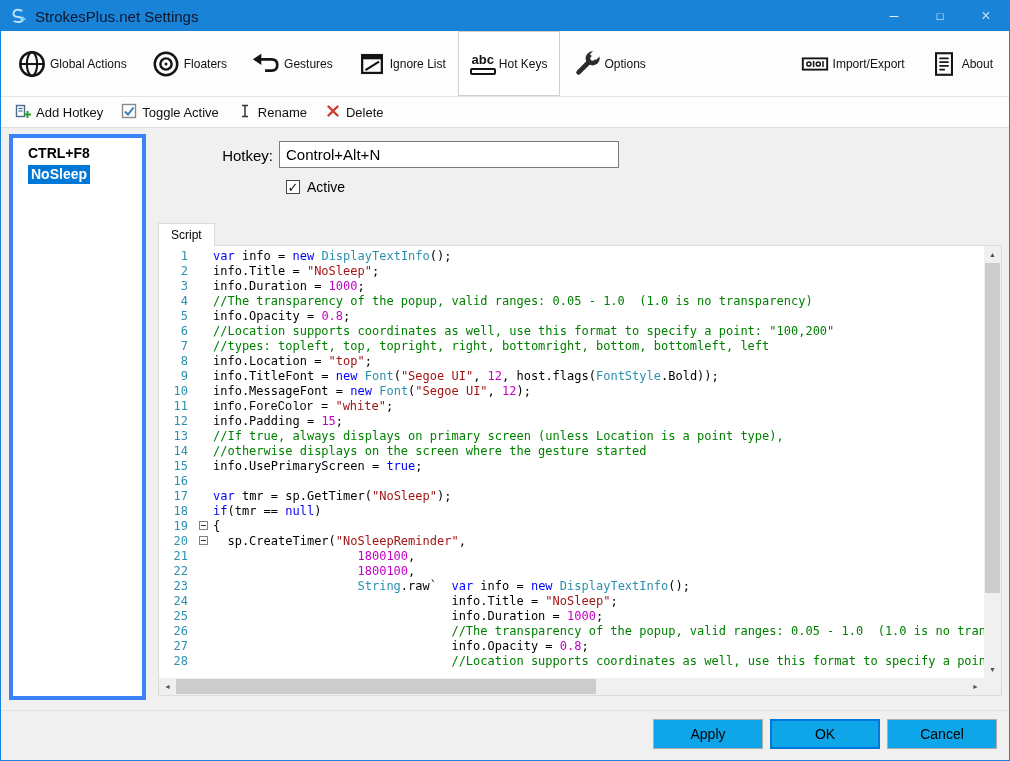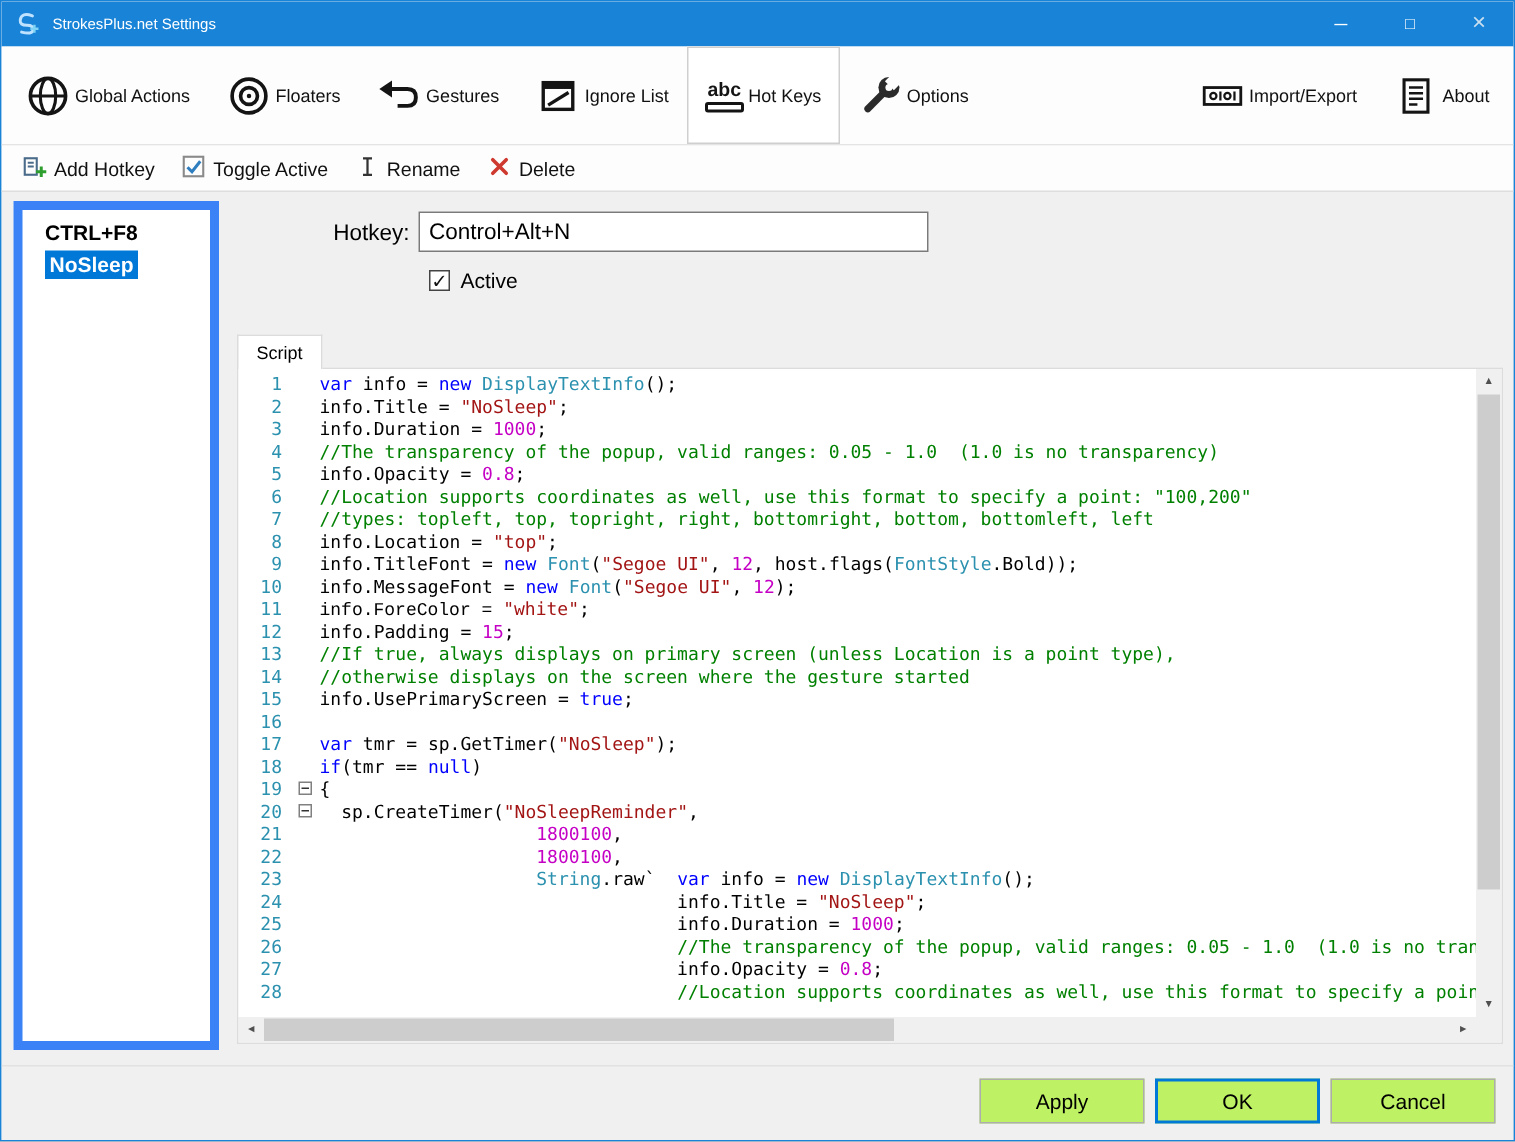--- a/index.html
+++ b/index.html
@@ -2,21 +2,21 @@
 <html><head>
 <meta charset="utf-8">
 <style>
   *{margin:0;padding:0;box-sizing:border-box;}
   body{font-family:"Liberation Sans",sans-serif;background:#888;}
   .window{width:1010px;height:761px;background:#f0f0f0;position:relative;overflow:hidden;border:1px solid #1883d7;}
 
   
   .titlebar{height:30px;background:#1883d7;display:flex;align-items:center;padding-left:8px;}
   .app-logo{display:flex;align-items:center;}
-  .title{color:#ffffff;font-size:10px;margin-left:8px;}
+  .title{color:#0f172a;font-size:15px;margin-left:8px;}
   .win-controls{margin-left:auto;display:flex;height:100%;}
   .win-btn{width:46px;height:100%;display:flex;align-items:center;justify-content:center;color:#fff;font-size:12px;cursor:default;}
   .win-btn.max span{font-size:11px;}
   .win-btn.close span{color:#c9dff0;font-size:16px;}
 
   
   .toolbar{height:66px;background:#fdfdfd;display:flex;align-items:stretch;padding:0 4px;border-bottom:1px solid #e4e4e4;}
   .tb-item{display:flex;flex-direction:row;align-items:center;justify-content:center;gap:3px;padding:4px 11px;font-size:12px;color:#111;border:1px solid transparent;}
   .tb-item.selected{background:#fff;border:1px solid #cfcfcf;}
   .tb-right{margin-left:auto;display:flex;}
@@ -24,21 +24,21 @@
   .abc-icon{display:flex;flex-direction:column;align-items:center;justify-content:center;height:32px;}
   .abc-text{font-weight:bold;font-size:13px;color:#141414;line-height:13px;}
   .abc-bar{display:block;height:7px;width:26px;border:2px solid #141414;border-radius:2px;margin-top:2px;}
 
   
   .actionbar{height:31px;background:#fdfdfd;display:flex;align-items:center;padding:0 6px;gap:2px;border-bottom:1px solid #dedede;}
   .ab-item{display:flex;align-items:center;gap:5px;padding:4px 8px;font-size:13px;color:#111;}
 
   
   .content{position:relative;height:582px;background:#f0f0f0;}
-  .listbox{position:absolute;left:8px;top:6px;width:137px;height:566px;background:#fff;border:6px solid #3b82f6;padding-top:5px;}
+  .listbox{position:absolute;left:8px;top:6px;width:137px;height:566px;background:#fff;border:4px solid #3b82f6;padding-top:5px;}
   .list-item{padding:2px 2px 3px 15px;font-weight:bold;font-size:14px;color:#000;}
   .list-item .sel-bg{background:#0078d7;color:#fff;padding:1px 3px 2px 3px;}
 
   .lbl-hotkey{position:absolute;left:156px;top:19px;width:116px;text-align:right;font-size:15px;color:#000;}
   .hotkey-input{position:absolute;left:278px;top:13px;width:340px;height:27px;border:1px solid #7a7a7a;font-size:15px;font-family:"Liberation Sans",sans-serif;padding:0 6px;background:#fff;color:#000;outline:none;}
   .active-row{position:absolute;left:285px;top:51px;display:flex;align-items:center;gap:7px;font-size:14px;color:#000;}
   .checkbox{width:14px;height:14px;border:1px solid #444;background:#fff;display:flex;align-items:center;justify-content:center;font-size:13px;line-height:1;color:#111;}
 
   .tab{position:absolute;left:157px;top:95px;height:23px;padding:4px 12px;background:#fff;border:1px solid #dcdcdc;border-bottom:none;font-size:12px;z-index:2;color:#000;}
   .pane{position:absolute;left:157px;top:117px;width:844px;height:451px;background:#fff;border:1px solid #dcdcdc;}
@@ -57,21 +57,21 @@
   .vscroll .up{position:absolute;top:0;left:0;}
   .vscroll .down{position:absolute;bottom:0;left:0;}
   .vthumb{position:absolute;left:1px;right:1px;top:17px;height:330px;background:#cdcdcd;}
   .hscroll .left{position:absolute;left:0;top:0;}
   .hscroll .right{position:absolute;right:0;top:0;}
   .hthumb{position:absolute;top:1px;bottom:1px;left:17px;width:420px;background:#cdcdcd;}
   .sb-corner{position:absolute;right:0;bottom:0;width:17px;height:17px;background:#f0f0f0;}
 
   
   .footer{height:50px;border-top:1px solid #e2e2e2;background:#f0f0f0;display:flex;justify-content:flex-end;align-items:flex-start;padding:8px 12px 0 0;gap:7px;}
-  .btn{width:110px;height:30px;background:#bef264;border:1px solid #adadad;font-size:14px;font-family:"Liberation Sans",sans-serif;display:flex;align-items:center;justify-content:center;color:#000;}
+  .btn{width:110px;height:30px;background:#0ea5e9;border:1px solid #adadad;font-size:14px;font-family:"Liberation Sans",sans-serif;display:flex;align-items:center;justify-content:center;color:#000;}
   .btn.default{border:2px solid #0078d7;}
 </style>
 </head>
 <body>
 
 <div class="window">
 
   <div class="titlebar">
     <span class="app-logo">
       <svg width="18" height="18" viewBox="0 0 20 20">

